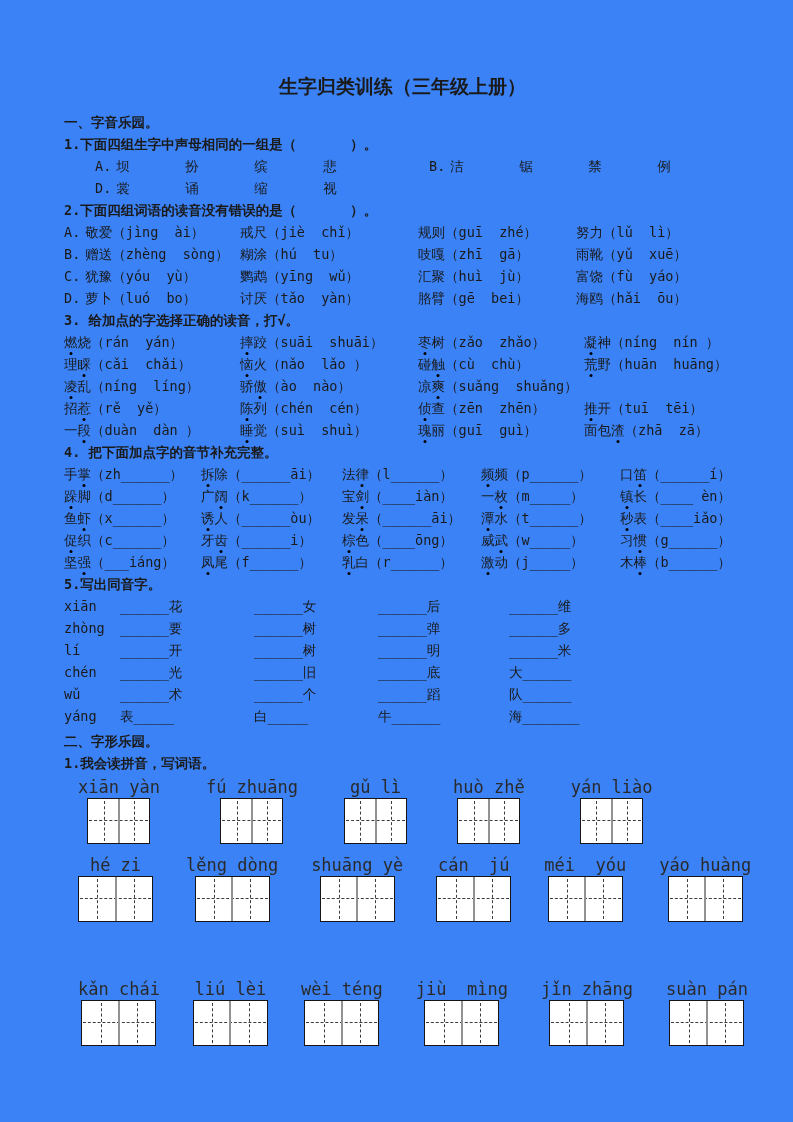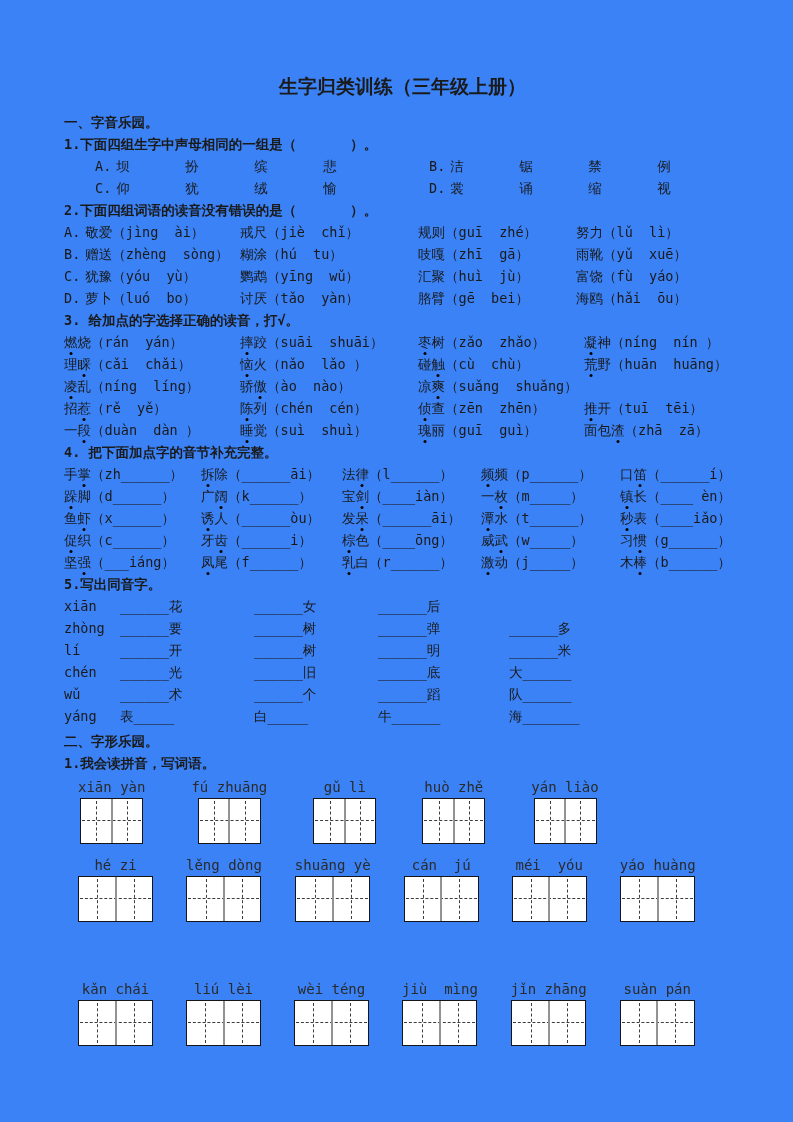--- a/index.html
+++ b/index.html
@@ -23,21 +23,21 @@
   .ch{position:relative;display:inline-block;}
   .ch.dot::after{content:'';position:absolute;left:50%;bottom:-2px;transform:translateX(-50%);
     width:3px;height:3px;background:#000;border-radius:50%;}
   .sec2{margin-top:3px;}
   
   .box-row{display:flex;}
   .brow0{gap:46px;margin:6px 0 0 14px;}
   .brow1{gap:33px;margin:14px 0 0 14px;}
   .brow2{gap:33px;margin:60px 0 0 14px;}
   .box-unit{display:flex;flex-direction:column;align-items:center;}
-  .box-py{font-size:14px;line-height:15px;margin-bottom:3px;white-space:pre;color:#2a2a2a;}
+  .box-py{font-size:17px;line-height:15px;margin-bottom:3px;white-space:pre;color:#2a2a2a;}
   .box{position:relative;height:44px;border:1.5px solid #151515;background:#fff;}
   .brow0 .box{width:61px;}
   .brow1 .box,.brow2 .box{width:73px;}
   .hd{position:absolute;left:1px;right:1px;top:50%;margin-top:-1px;border-top:1.5px dashed #3c3c3c;}
   .vd{position:absolute;top:2px;bottom:2px;border-left:1.5px dashed #3c3c3c;}
   .v25{left:25%;} .v75{left:75%;}
   .vm{position:absolute;top:0;bottom:0;left:50%;margin-left:-1px;border-left:2px solid #929292;}
 </style>
 </head>
 <body>
@@ -47,21 +47,20 @@
 
   <div class="h">一、字音乐园。</div>
 
   <div class="h">1.下面四组生字中声母相同的一组是（　　　　）。</div>
   <div id="q1rows">
       <div class="q1row">
         <span class="cell"><span class="lbl">A.</span><span class="q1ch">坝</span><span class="q1ch">扮</span><span class="q1ch">缤</span><span class="q1ch">悲</span></span>
         <span class="cell"><span class="lbl">B.</span><span class="q1ch">洁</span><span class="q1ch">锯</span><span class="q1ch">禁</span><span class="q1ch">例</span></span>
       </div>
       <div class="q1row">
-        <span class="cell"><span class="lbl">C.</span><span class="q1ch">仰</span><span class="q1ch">犹</span><span class="q1ch">绒</span><span class="q1ch">愉</span></span>
         <span class="cell"><span class="lbl">D.</span><span class="q1ch">裳</span><span class="q1ch">诵</span><span class="q1ch">缩</span><span class="q1ch">视</span></span>
       </div>
     </div>
 
   <div class="h">2.下面四组词语的读音没有错误的是（　　　　）。</div>
   <div id="q2rows">
       <div class="row g4q2">
         <span class="cell"><span class="lbl">A.</span><span class="py">敬爱（jìng  ài）</span></span>
         <span class="cell"><span class="py">戒尺（jiè  chǐ）</span></span>
         <span class="cell"><span class="py">规则（guī  zhé）</span></span>
@@ -159,20 +158,21 @@
       </div>
     </div>
 
   <div class="h">5.写出同音字。</div>
   <div id="q5rows">
       <div class="row g5q5">
         <span class="py">xiān</span>
         <span class="cell py">______花</span>
         <span class="cell py">______女</span>
         <span class="cell py">______后</span>
+        <span class="cell py">______维</span>
       </div>
       <div class="row g5q5">
         <span class="py">zhòng</span>
         <span class="cell py">______要</span>
         <span class="cell py">______树</span>
         <span class="cell py">______弹</span>
         <span class="cell py">______多</span>
       </div>
       <div class="row g5q5">
         <span class="py">lí</span>

